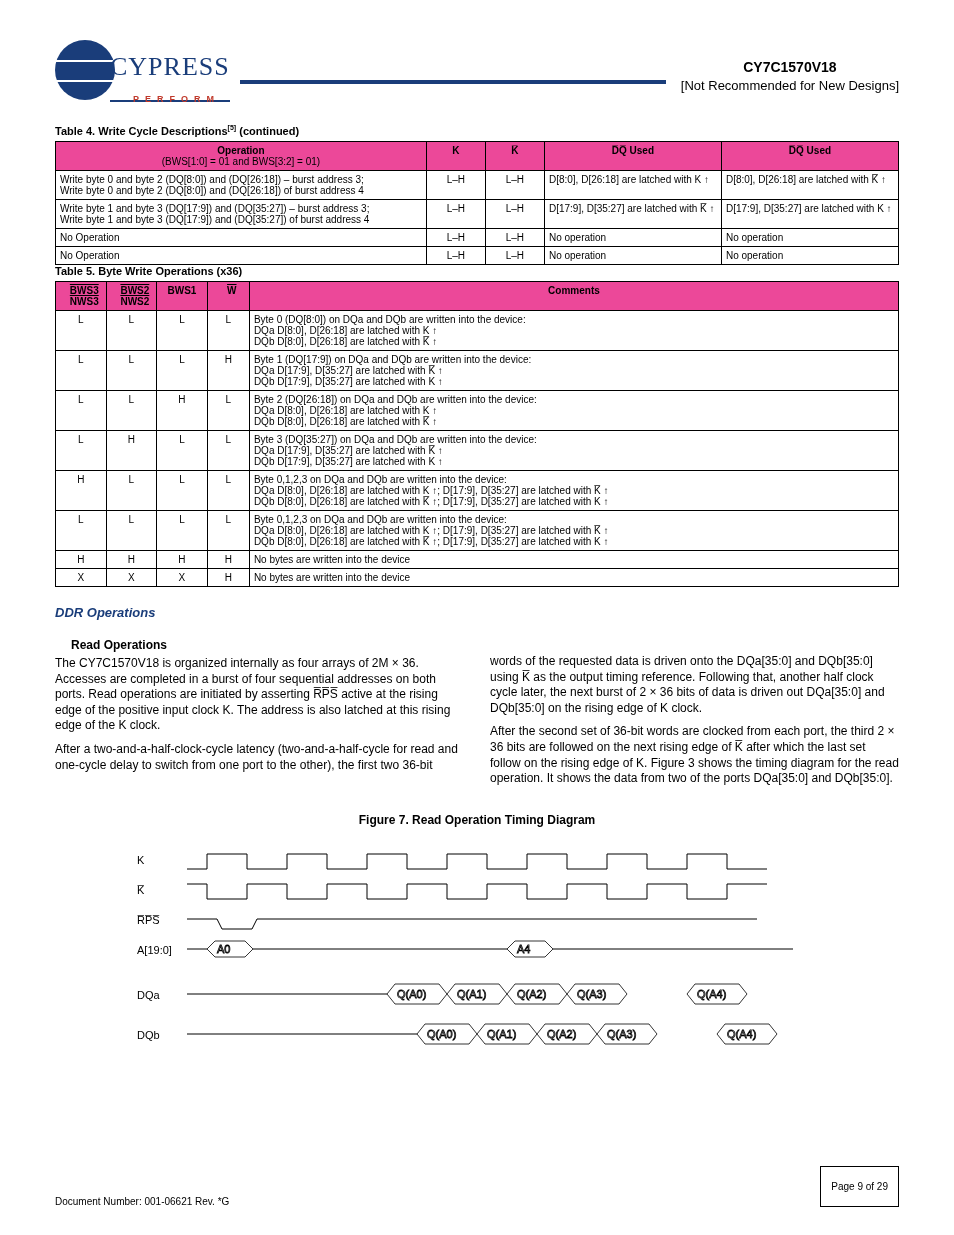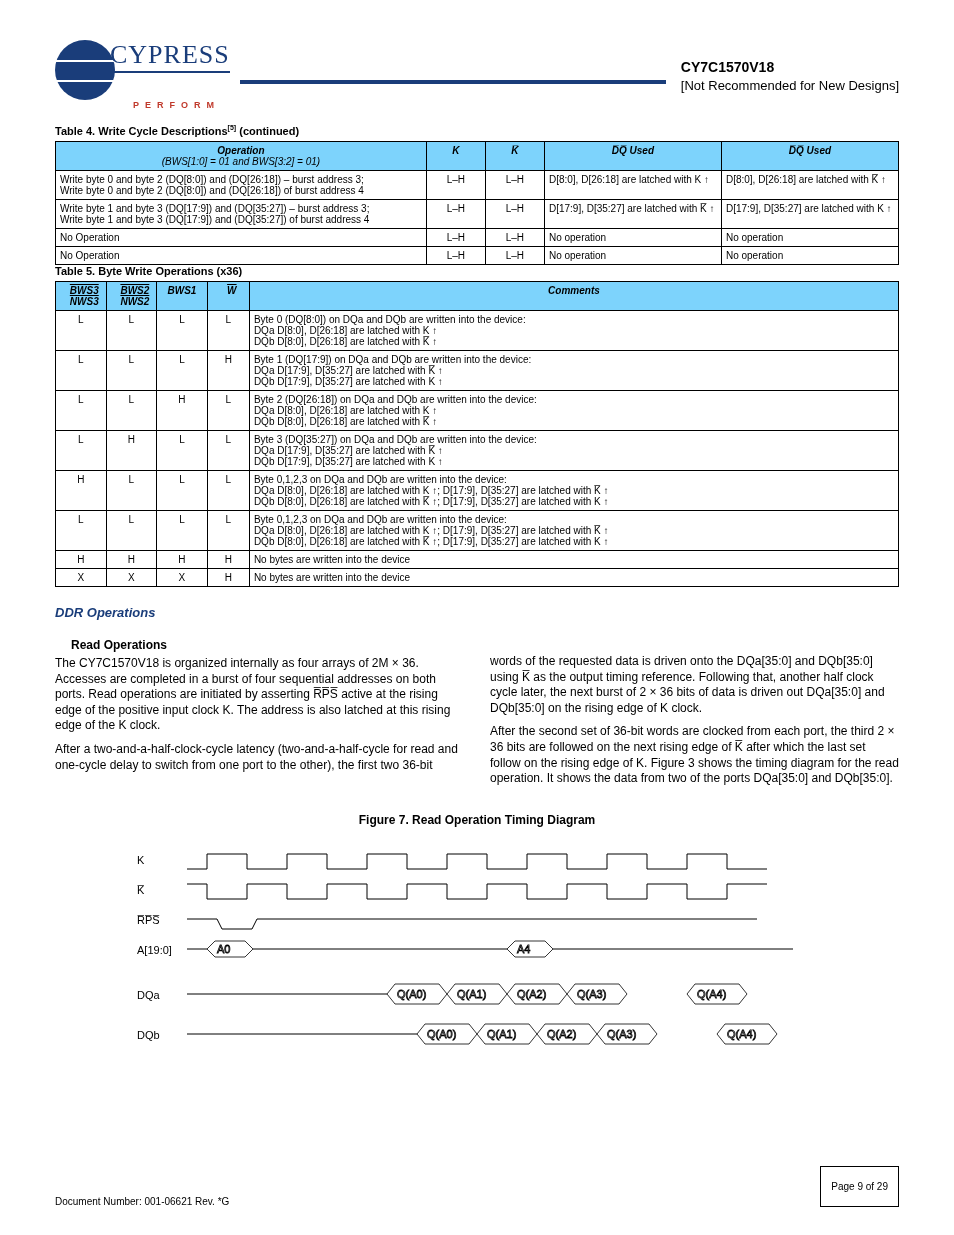--- a/index.html
+++ b/index.html
@@ -24,42 +24,42 @@
   .logo-globe {
     width: 60px; height: 60px; border-radius: 50%;
     background:
       linear-gradient(#fff,#fff) center/100% 2px no-repeat,
       linear-gradient(#fff,#fff) center/100% 2px no-repeat,
       #1a3d7a;
     background-position: 0 20px, 0 40px;
     position: absolute; left: 0; top: 0;
   }
   .logo-text {
-    position: absolute; left: 55px; top: 0;
+    position: absolute; left: 55px; top: 12px;
     font-family: "Times New Roman", serif;
     font-size: 26px; letter-spacing: 1px; color: #1a3d7a;
-    border-bottom: 2px solid #1a3d7a; padding-bottom: 1px;
+    border-bottom: 2px solid #1a3d7a; padding-bottom: 18px;
   }
   .logo-sub {
-    position: absolute; left: 70px; top: 60px;
+    position: absolute; left: 70px; top: 54px;
     font-size: 9px; letter-spacing: 6px; color: #c0392b;
     font-weight: bold;
     padding-left: 8px;
   }
   .hdr-line { flex: 1; height: 4px; background: #1a3d7a; margin-left: 10px; margin-top: 18px;}
-  .hdr-right { text-align: left; margin-left: 15px; margin-top: 6px; }
+  .hdr-right { text-align: center; margin-left: 15px; margin-top: 6px; }
   .hdr-right .model { font-size: 14px; font-weight: bold; }
   .hdr-right .sub   { font-size: 13px; margin-top: 3px; }
 
   h2.sect { font-size: 13px; font-weight: bold; margin: 18px 0 6px 0; color:#1a3d7a; position:relative;font-style:italic; }
   .tbl-title { font-size: 11px; font-weight: bold; margin: 4px 0 4px 0; }
 
   table { border-collapse: collapse; width: 100%; font-size: 10px; }
   th, td { border: 1px solid #000; padding: 3px 4px; vertical-align: top; text-align: left; }
-  th { background: #7dd3fc; font-weight: bold; text-align: center; font-style: italic; }
+  th { background: #ec4899; font-weight: bold; text-align: center; }
   td.c { text-align: center; }
   sup { font-size: 7px; vertical-align: super; line-height:0; }
   .ov  { text-decoration: overline; padding-left: 7px; }
 
   .subhead { font-weight: bold; margin: 18px 0 2px 16px; font-size: 12px; }
   .bodytxt p { margin: 2px 0 8px 0; font-size: 12px; line-height: 1.3; }
 
   
   .timing-wrap { margin: 26px 0 0 0; font-size: 12px; text-align:center;}
   .timing-title { font-weight: bold; margin-bottom: 12px;}

